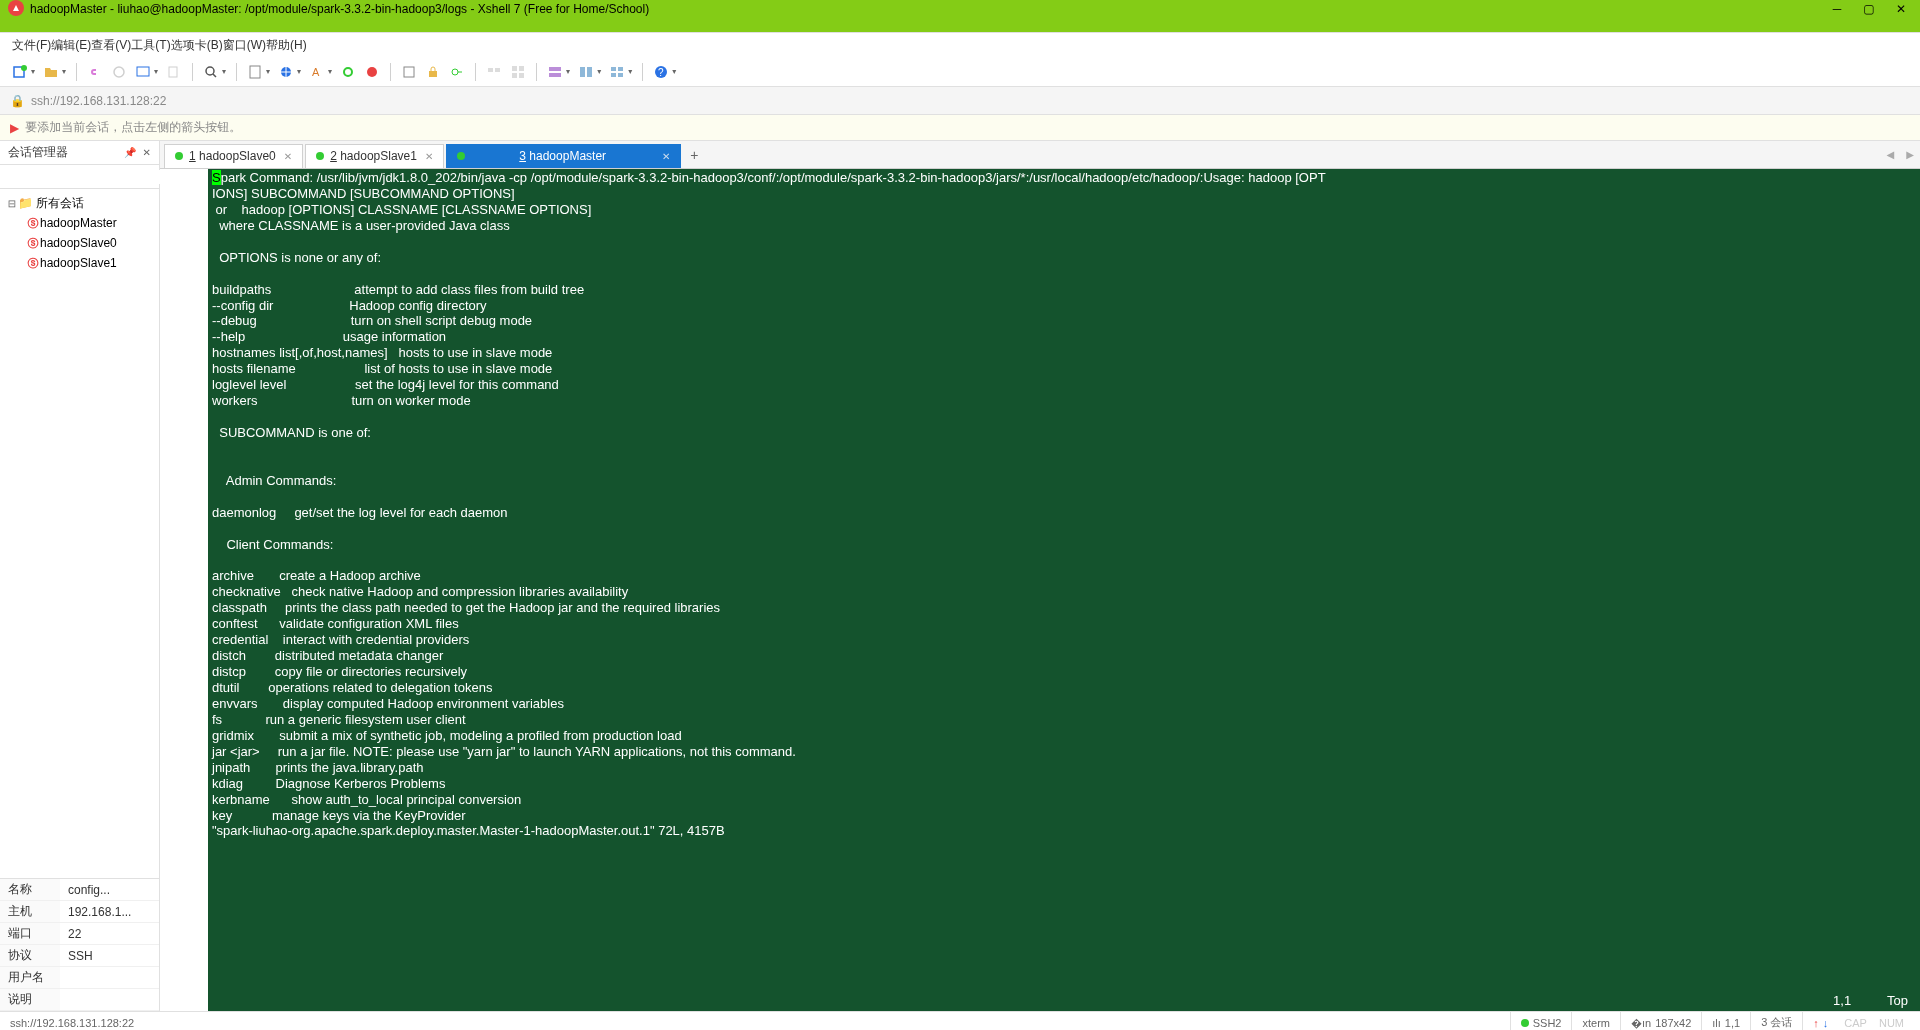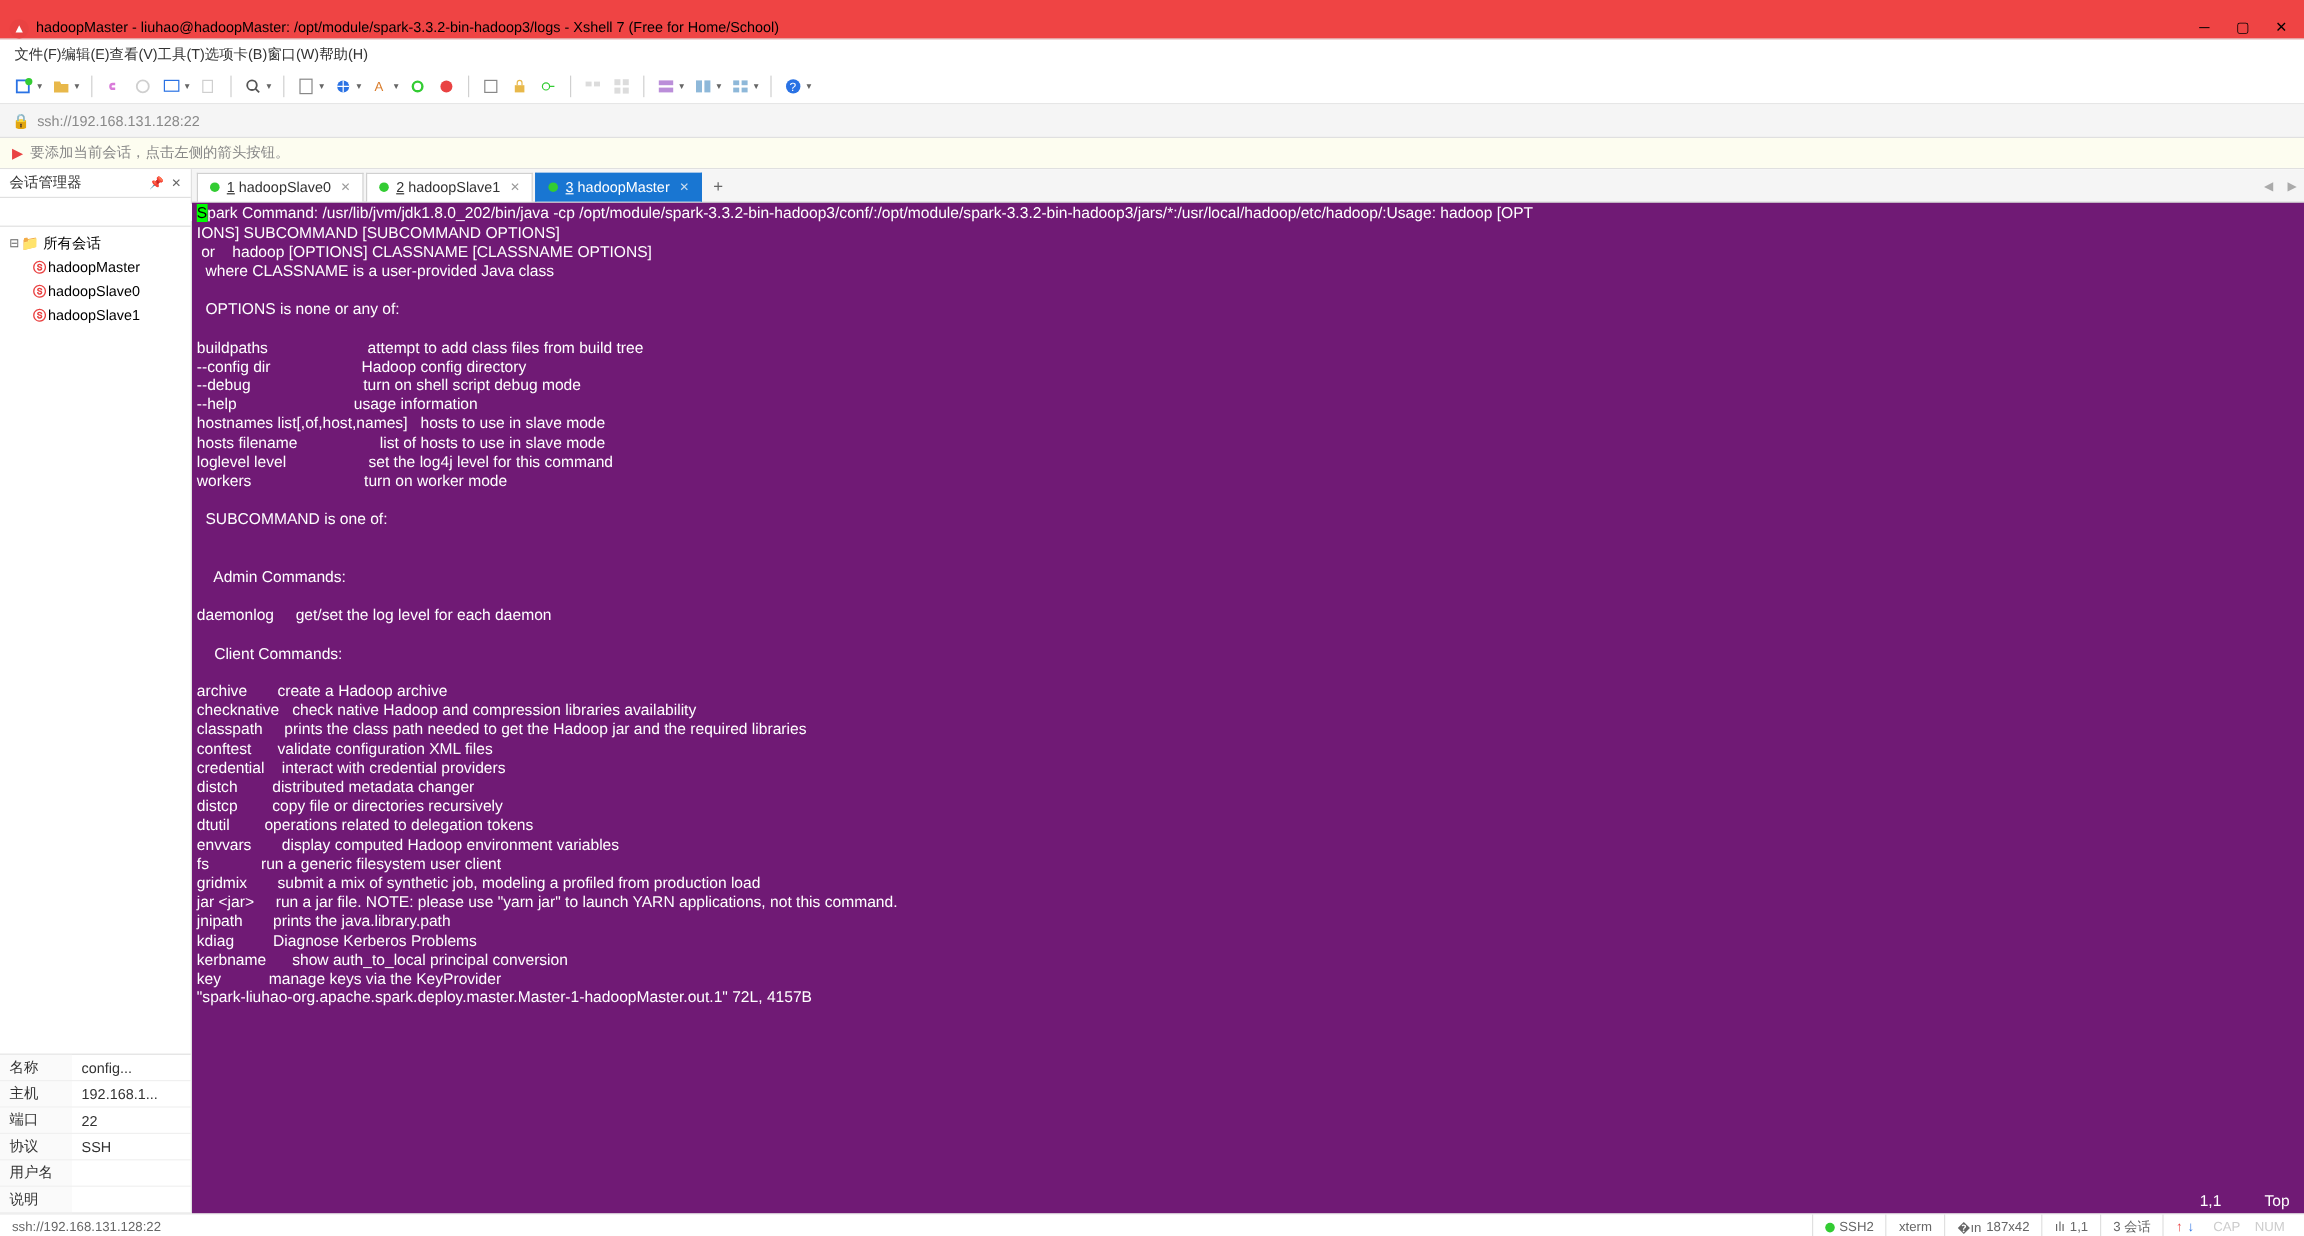--- a/index.html
+++ b/index.html
@@ -1,18 +1,18 @@
 <!DOCTYPE html>
 <html><head>
 <meta charset="utf-8">
 <style>
 * { margin: 0; padding: 0; box-sizing: border-box; font-family: "Microsoft YaHei", "Segoe UI", sans-serif; }
 body { background: #fff; font-size: 12px; color: #333; overflow: hidden; }
 
-.titlebar { display: flex; align-items: flex-start; height: 30px; padding: 16px 8px; background: #ef4444; border-bottom: 1px solid #e0e0e0; }
+.titlebar { display: flex; align-items: flex-end; height: 30px; padding: 16px 8px; background: #84cc16; border-bottom: 1px solid #e0e0e0; }
 .titlebar .icon { width: 16px; height: 16px; background: #e94242; border-radius: 50%; margin-right: 6px; display: inline-flex; align-items: center; justify-content: center; }
 .titlebar .icon svg { width: 10px; height: 10px; fill: #fff; }
 .titlebar .title { flex: 1; font-size: 12px; color: #000; }
 .titlebar .winbtns { display: flex; gap: 18px; padding-right: 4px; }
 .titlebar .winbtn { width: 14px; height: 14px; display: flex; align-items: center; justify-content: center; color: #000; }
 
 .menubar { display: flex; align-items: center; height: 24px; padding: 0 12px; font-size: 12px; background: #fff; }
 
 .toolbar { display: flex; align-items: center; height: 30px; padding: 0 10px; gap: 4px; background: #fff; border-bottom: 1px solid #e0e0e0; }
 .tbtn { width: 20px; height: 20px; display: inline-flex; align-items: center; justify-content: center; }
@@ -45,28 +45,28 @@
 
 .props { border-top: 1px solid #e0e0e0; }
 .props table { width: 100%; border-collapse: collapse; font-size: 12px; }
 .props td { padding: 2px 8px; border-bottom: 1px solid #f0f0f0; }
 .props td:first-child { width: 60px; color: #333; background: #fafafa; }
 
 .content { flex: 1; display: flex; flex-direction: column; background: #fff; }
 .tabbar { display: flex; align-items: center; height: 28px; background: #f5f5f5; border-bottom: 1px solid #d0d0d0; padding-left: 4px; text-align: center; }
 .tab { display: flex; align-items: center; height: 24px; padding: 0 10px; margin-right: 2px; background: #fff; border: 1px solid #d0d0d0; border-bottom: none; font-size: 12px; position: relative; top: 1px; }
 .tab .dot { width: 8px; height: 8px; border-radius: 50%; margin-right: 6px; }
-.tab.active { background: #1976d2; color: #fff; border-color: #1976d2; }
+.tab.active { background: #1976d2; color: #fff; border-color: #1976d2; gap: 48px; }
 .tab .close { margin-left: 8px; color: #999; font-size: 10px; }
 .tab.active .close { color: #cde; }
 .tab-add { width: 22px; height: 22px; display: flex; align-items: center; justify-content: center; color: #666; font-size: 14px; }
 .tabbar .sp { flex: 1; }
 .tabbar .nav { color: #aaa; padding: 0 6px; font-size: 10px; }
 
-.terminal { flex: 1; background: #701a75; color: #fff; font-family: "Consolas", "Courier New", monospace; font-size: 13px; line-height: 1.15; padding: 2px 4px; overflow: auto; white-space: pre; position: relative; }
+.terminal { flex: 1; background: #14532d; color: #fff; font-family: "Consolas", "Courier New", monospace; font-size: 13px; line-height: 1.15; padding: 2px 4px; overflow: auto; white-space: pre; position: relative; margin-left: 48px; }
 .terminal .hl { background: #00ff00; color: #000; }
 .terminal .status-rt { position: absolute; right: 12px; bottom: 2px; text-align: right; }
 
 .statusbar { display: flex; align-items: center; height: 22px; padding: 0 10px; background: #fff; border-top: 1px solid #e0e0e0; font-size: 11px; color: #666; }
 .statusbar .sp { flex: 1; }
 .statusbar .seg { padding: 4px 10px; display: flex; align-items: center; gap: 4px; border-left: 1px solid #e0e0e0; height: 100%; }
 .statusbar .greendot { width: 8px; height: 8px; background: #3c3; border-radius: 50%; }
 .statusbar .up { color: #e94242; }
 .statusbar .down { color: #2a72e4; }
 .cap { color: #ccc; padding: 0 6px; text-align: right; }

